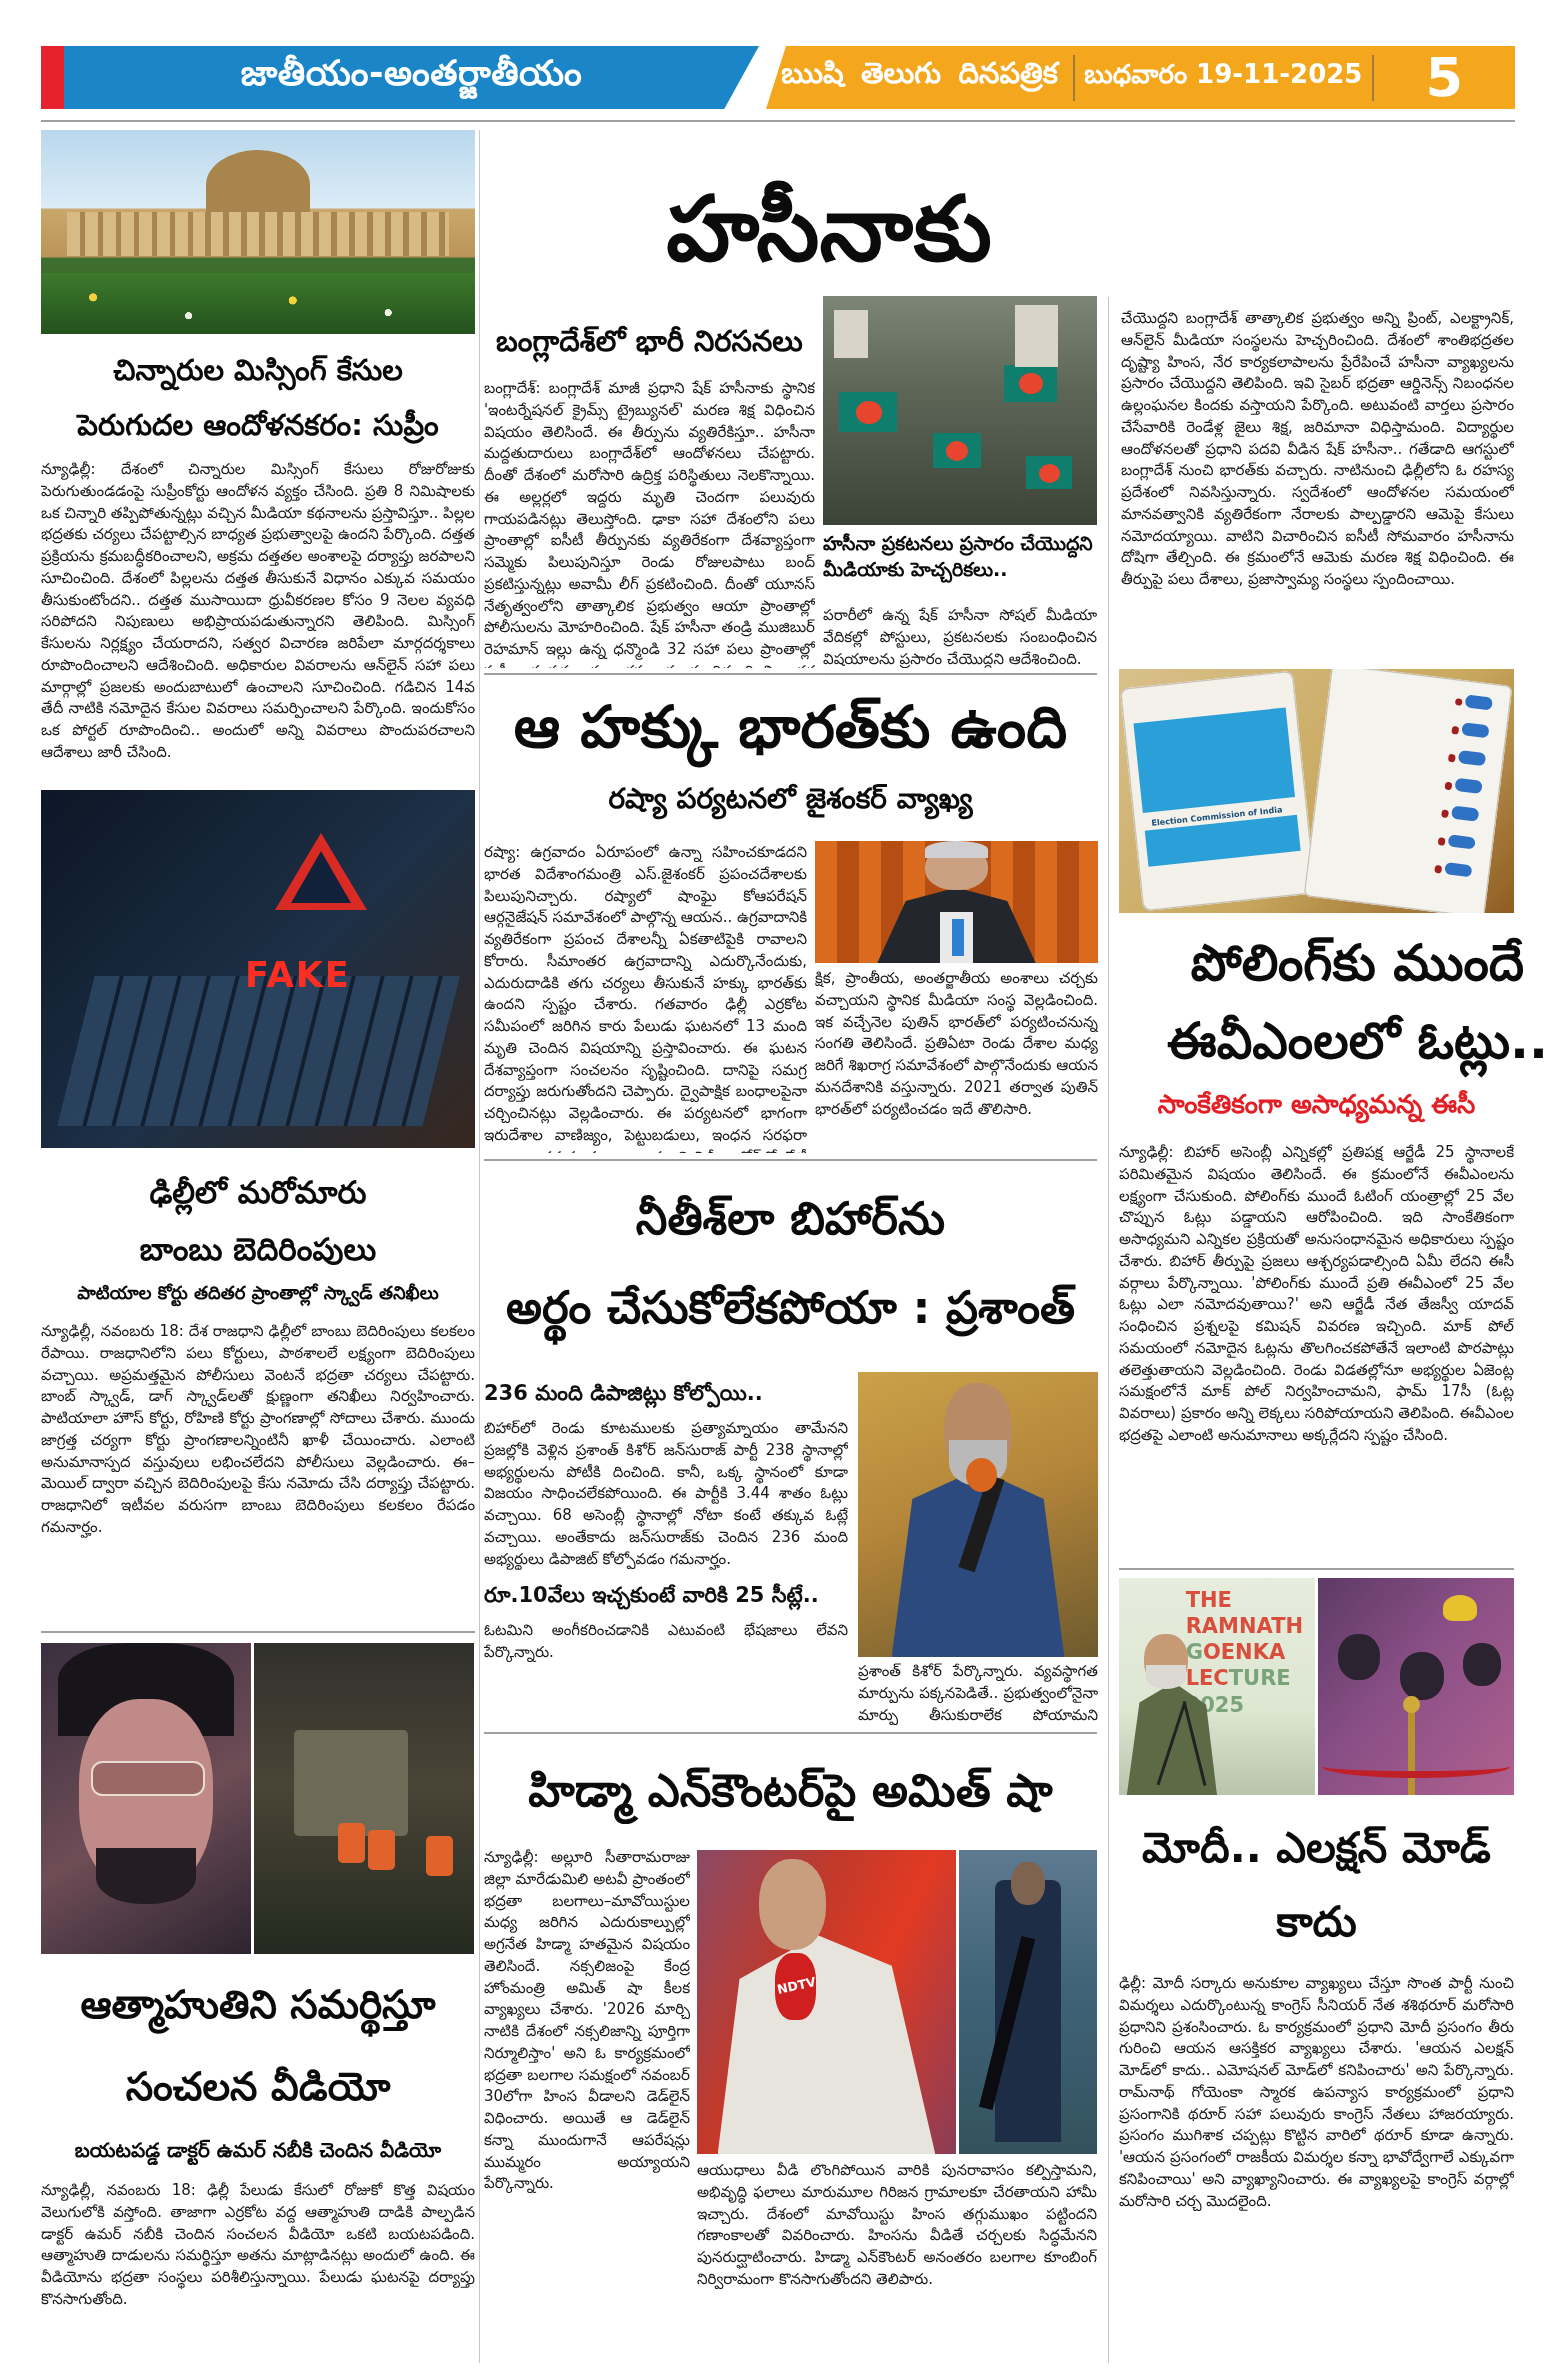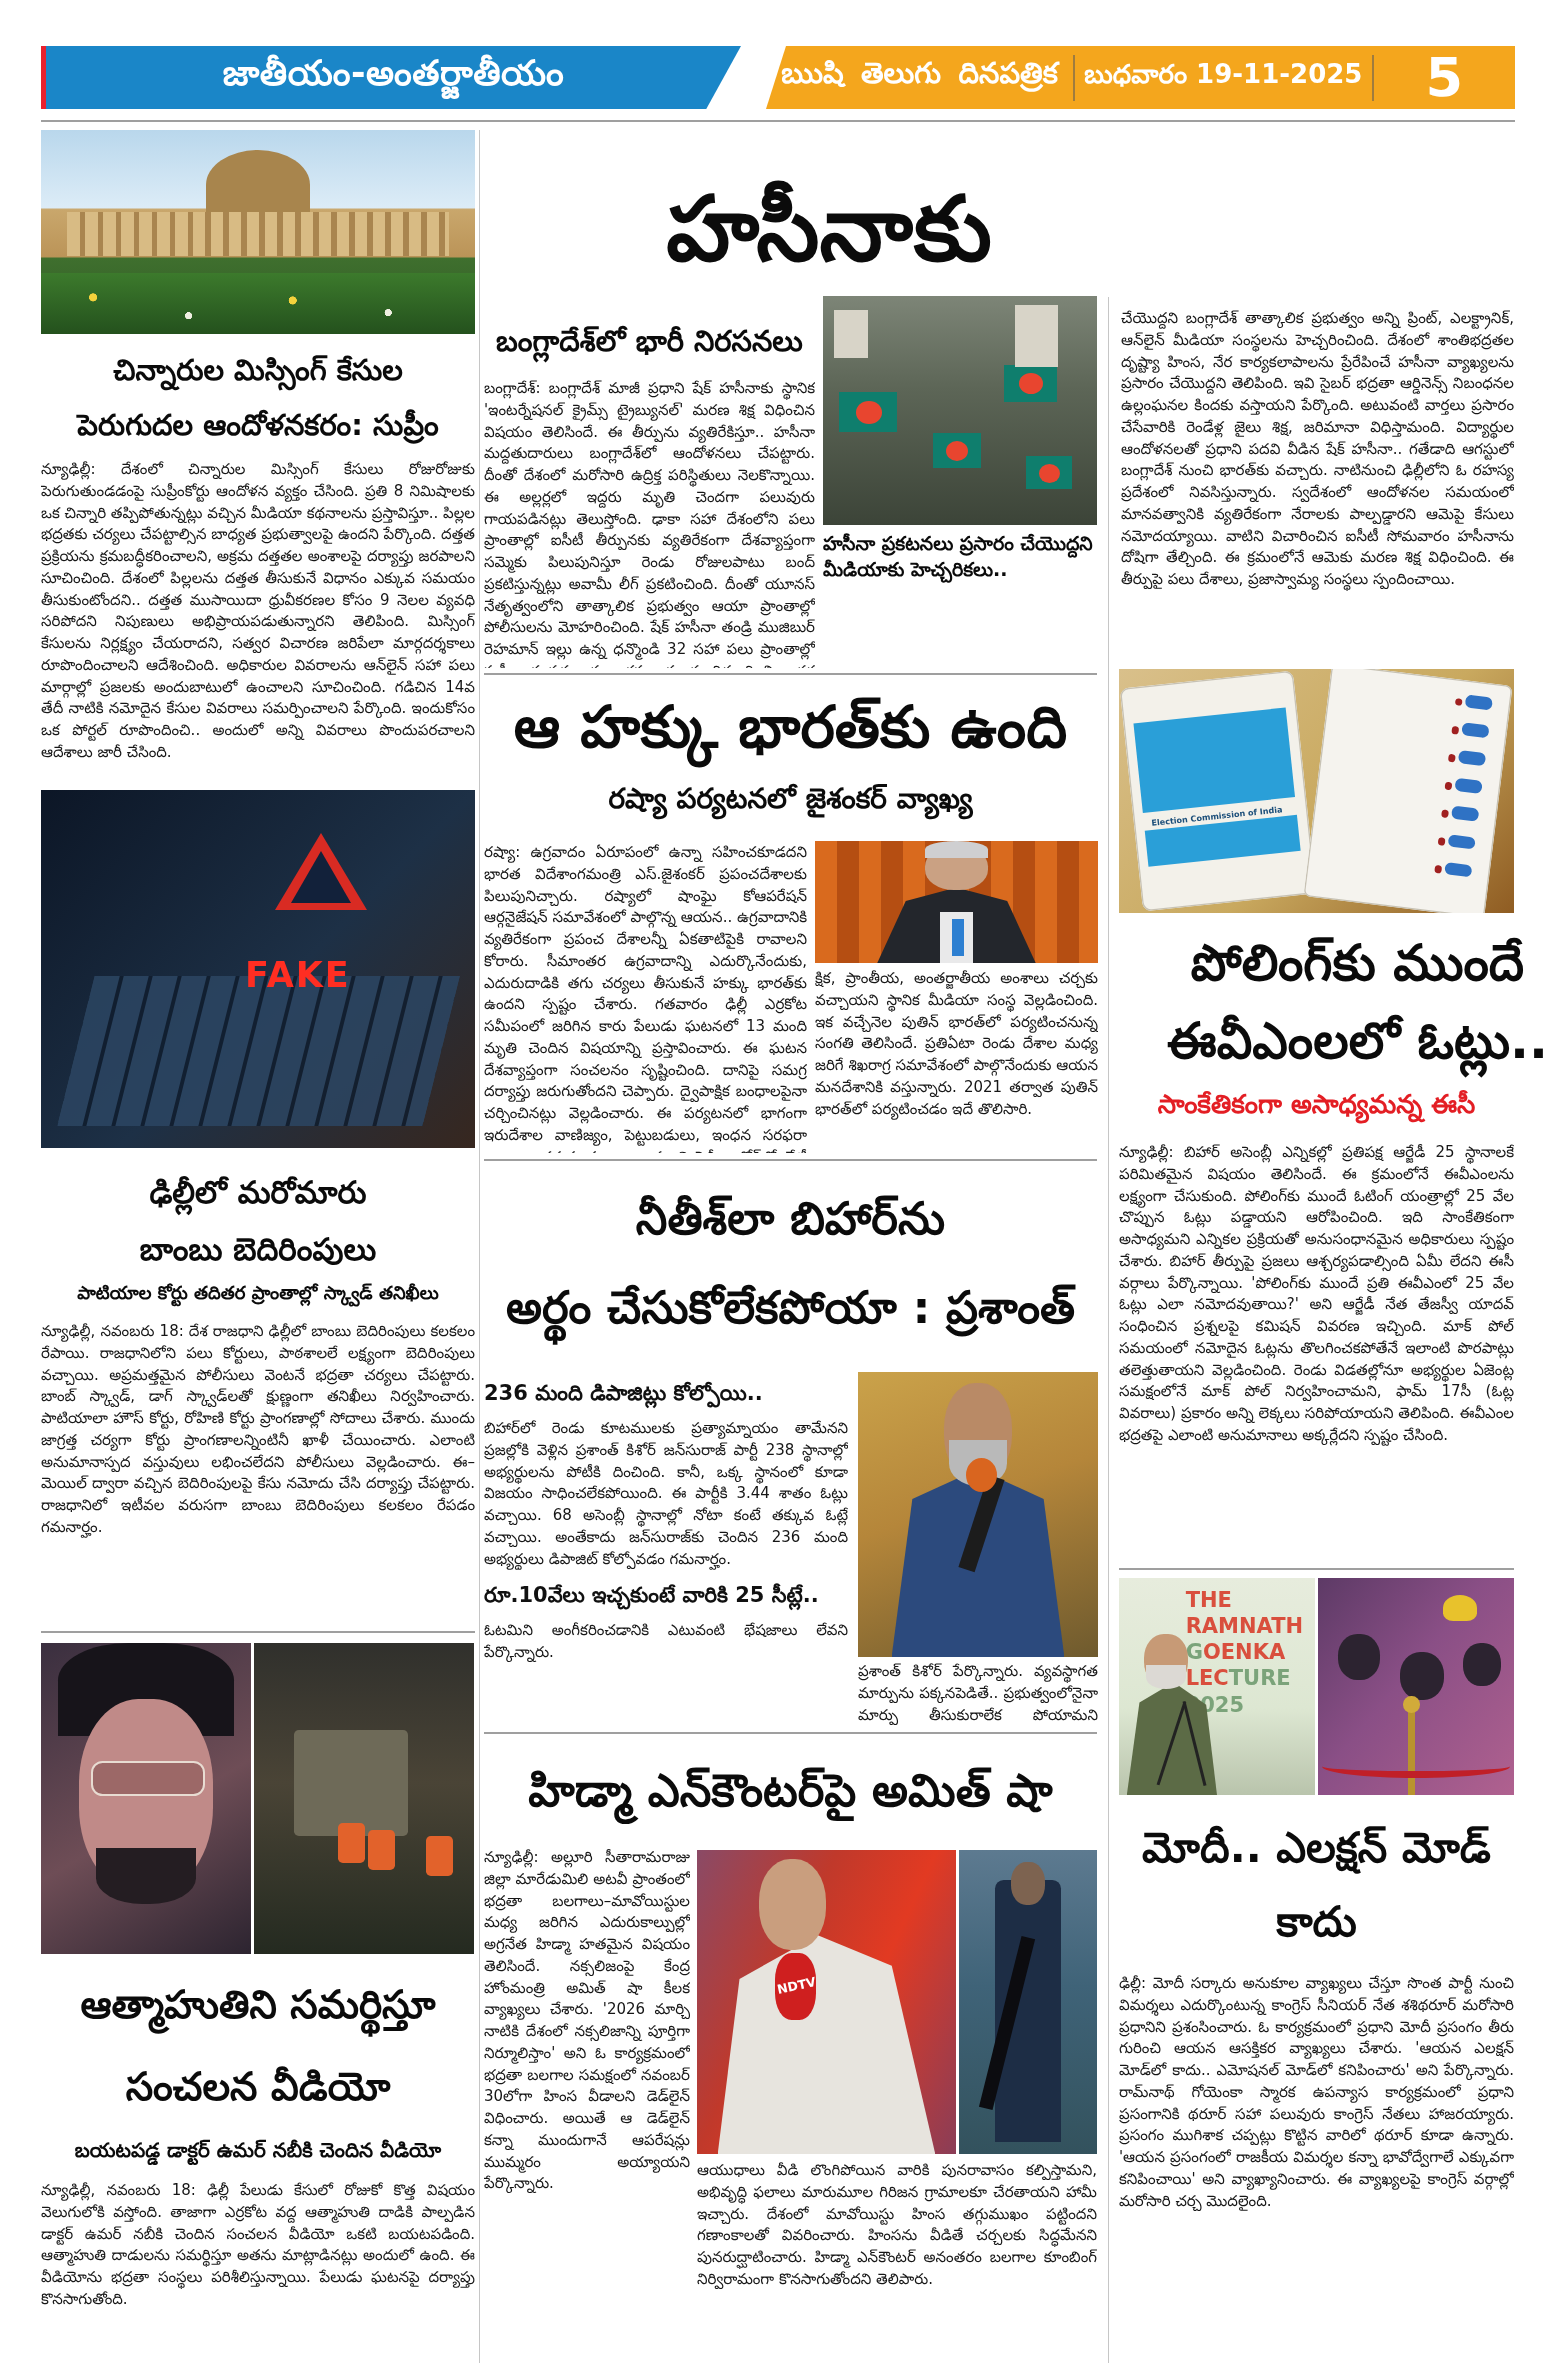--- a/index.html
+++ b/index.html
@@ -2,21 +2,21 @@
 <html style="font-size:7.7px"><head>
 <meta charset="utf-8">
 <style>
   html,body{margin:0;padding:0;background:#f2f2f0;}
   .page{position:relative;width:1555px;height:2377px;background:#ffffff;overflow:hidden;
         font-family:"DejaVu Sans", sans-serif;color:#111;}
   .abs{position:absolute;}
   
   .mast-red{left:41px;top:46px;width:34px;height:63px;background:#e8212e;
             clip-path:polygon(0 0,100% 0,72% 100%,0 100%);}
-  .mast-blue{left:46px;top:46px;width:695px;height:63px;background:#1a86c8;
+  .mast-blue{left:64px;top:46px;width:695px;height:63px;background:#1a86c8;
              clip-path:polygon(0 0,100% 0,95% 100%,0 100%);
              display:flex;align-items:center;justify-content:center;}
   .mast-blue span{color:#fff;font-size:35px;font-weight:900;letter-spacing:0.5px;}
   .mast-orange{left:766px;top:46px;width:749px;height:63px;background:#f4a61d;
                clip-path:polygon(20px 0,100% 0,100% 100%,0 100%);
                display:flex;align-items:center;}
   .mast-orange .cell{color:#fff;font-weight:900;text-align:center;}
   .mast-paper{width:307px;font-size:29px;font-family:Liberation Mono, monospace;}
   .mast-date{width:297px;font-size:26px;}
   .mast-num{flex:1;font-size:54px;line-height:1;}
@@ -180,20 +180,21 @@
 
   <div class="photo ph-protest" style="left:823px;top:296px;width:274px;height:229px;">
     <div class="flag" style="left:6%;top:42%;width:58px;height:40px;"></div>
     <div class="flag" style="left:40%;top:60%;width:48px;height:35px;"></div>
     <div class="flag" style="left:66%;top:30%;width:53px;height:37px;"></div>
     <div class="flag" style="left:74%;top:70%;width:46px;height:33px;"></div>
     <div class="placard" style="left:70%;top:4%;width:43px;height:62px;"></div>
     <div class="placard" style="left:4%;top:6%;width:34px;height:48px;"></div>
   </div>
   <div class="abs caption-bold" style="left:823px;top:531px;width:274px;height:71px;">హసీనా ప్రకటనలు ప్రసారం చేయొద్దని మీడియాకు హెచ్చరికలు..</div>
+  <div class="abs body" style="left:823px;top:605px;width:274px;height:63px;">పరారీలో ఉన్న షేక్ హసీనా సోషల్ మీడియా వేదికల్లో పోస్టులు, ప్రకటనలకు సంబంధించిన విషయాలను ప్రసారం చేయొద్దని ఆదేశించింది.</div>
 
   <div class="abs hrule" style="left:484px;top:673px;width:613px;"></div>
 
   <div class="abs headline" style="left:484px;top:685px;width:613px;height:89px;font-size:58px;line-height:85px;">ఆ హక్కు భారత్‌కు ఉంది</div>
   <div class="abs subhead" style="left:484px;top:782px;width:613px;height:44px;font-size:28px;">రష్యా పర్యటనలో జైశంకర్ వ్యాఖ్య</div>
   <div class="abs body" style="left:484px;top:842px;width:323px;height:311px;">రష్యా: ఉగ్రవాదం ఏరూపంలో ఉన్నా సహించకూడదని భారత విదేశాంగమంత్రి ఎస్.జైశంకర్ ప్రపంచదేశాలకు పిలుపునిచ్చారు. రష్యాలో షాంఘై కోఆపరేషన్ ఆర్గనైజేషన్ సమావేశంలో పాల్గొన్న ఆయన.. ఉగ్రవాదానికి వ్యతిరేకంగా ప్రపంచ దేశాలన్నీ ఏకతాటిపైకి రావాలని కోరారు. సీమాంతర ఉగ్రవాదాన్ని ఎదుర్కొనేందుకు, ఎదురుదాడికి తగు చర్యలు తీసుకునే హక్కు భారత్‌కు ఉందని స్పష్టం చేశారు. గతవారం ఢిల్లీ ఎర్రకోట సమీపంలో జరిగిన కారు పేలుడు ఘటనలో 13 మంది మృతి చెందిన విషయాన్ని ప్రస్తావించారు. ఈ ఘటన దేశవ్యాప్తంగా సంచలనం సృష్టించింది. దానిపై సమగ్ర దర్యాప్తు జరుగుతోందని చెప్పారు. ద్వైపాక్షిక బంధాలపైనా చర్చించినట్లు వెల్లడించారు. ఈ పర్యటనలో భాగంగా ఇరుదేశాల వాణిజ్యం, పెట్టుబడులు, ఇంధన సరఫరా అంశాలు చర్చకు వచ్చాయి. మంత్రి సెర్గీ లావ్రోవ్‌తో భేటీ ఆయ్యారు. ఇద్దరి మధ్య ద్వైపాక్షిక చర్చలు జరిగాయి.</div>
   <div class="photo ph-jai" style="left:815px;top:841px;width:283px;height:122px;">
     <div class="suit"></div>
     <div class="shirt"></div>
     <div class="tie"></div>

